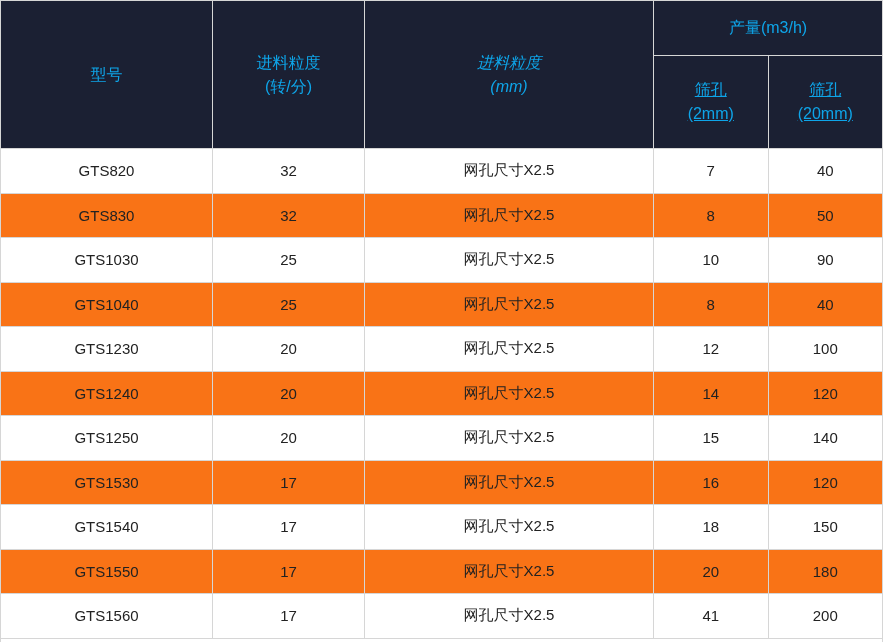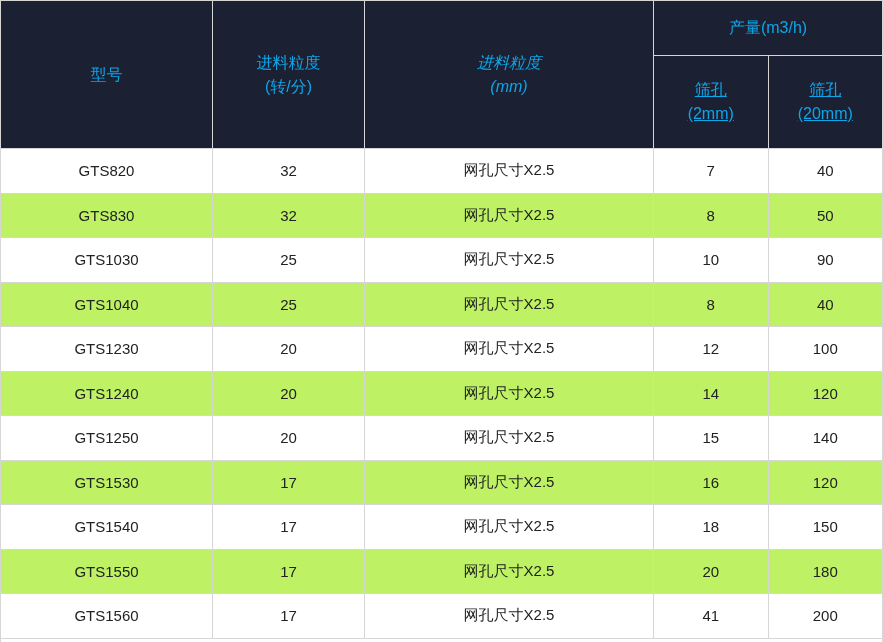--- a/index.html
+++ b/index.html
@@ -45,21 +45,21 @@
     text-decoration: underline;
   }
   tbody td {
     font-size: 15px;
     height: 43.5px;
     padding: 0 19px;
     color: #222222;
     background: #ffffff;
   }
   tbody tr.alt td {
-    background: #bef264;
+    background: #f97316;
   }
   tfoot td {
     font-size: 15px;
     height: 44px;
     background: #ffffff;
     color: #222222;
     letter-spacing: 0.5px;
   }
   .col-model { width: 203px; margin-top: 8px; }
   .col-speed { width: 143px; }

